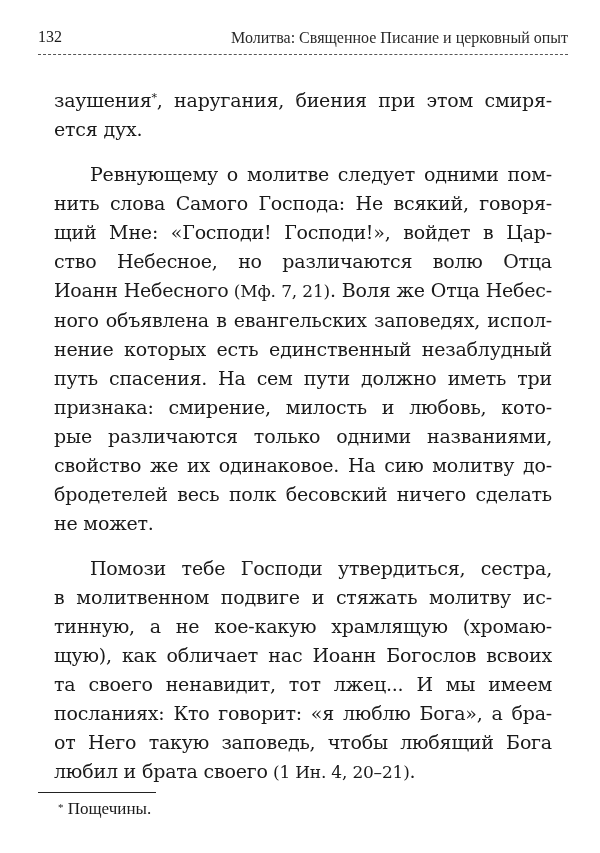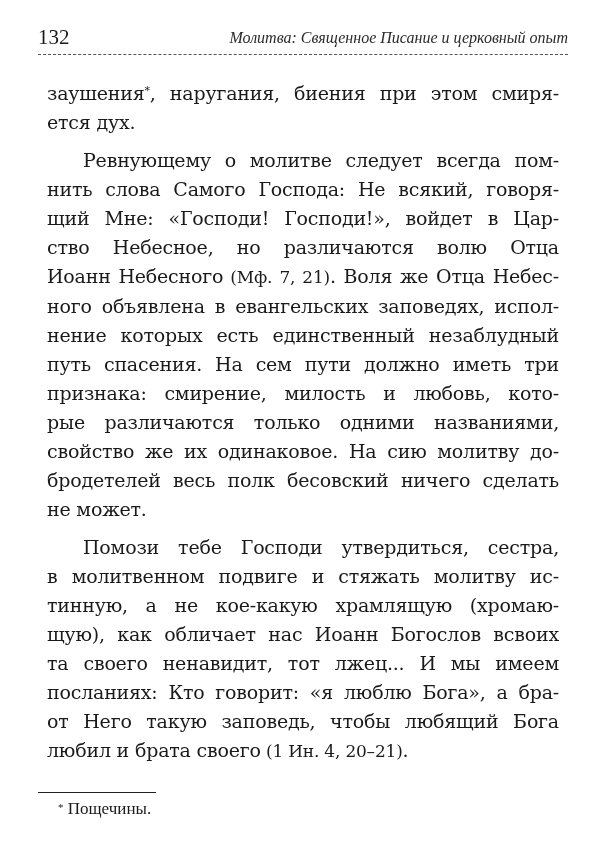--- a/index.html
+++ b/index.html
@@ -1,27 +1,27 @@
 <!DOCTYPE html>
 <html><head>
   <meta charset="utf-8">
   <style>
     html, body { margin: 0; padding: 0; background: #ffffff; }
     body { width: 600px; height: 853px; position: relative; overflow: hidden; color: #1a1a1a; }
     .page { position: absolute; left: 38px; top: 0; width: 530px; }
     .header { position: absolute; top: 24px; left: 0; width: 530px; height: 30px;
       font-family: "Liberation Serif", serif; }
-    .page-number { position: absolute; left: 0; top: 0; font-size: 21px; line-height: 26px; }
-    .running-title { position: absolute; right: 0; top: 3px; font-size: 16px; line-height: 22px; color: #2a2a2a; font-style: italic; }
+    .page-number { position: absolute; left: 0; top: 0; font-size: 16px; line-height: 26px; }
+    .running-title { position: absolute; right: 0; top: 3px; font-size: 16px; line-height: 22px; color: #2a2a2a; }
     .header-rule { position: absolute; left: 0; top: 30px; width: 530px; height: 0;
       border-top: 1px dashed #555; }
     .body-text { position: absolute; top: 70px; left: 0; width: 530px;
       font-family: "DejaVu Serif", serif; font-size: 19px; line-height: 29px;
       text-align: justify; letter-spacing: -0.2px; }
-    .body-text p { margin: 9px; }
+    .body-text p { margin: 16px; }
     .line { display: block; white-space: nowrap; text-align-last: justify; }
     .line.last { text-align-last: left; }
     .it { }
     .ref { font-size: 17px; }
     sup { font-size: 11px; vertical-align: top; position: relative; top: -3px; }
     .footnote-rule { position: absolute; left: 0; top: 792px; width: 118px; height: 0; border-top: 1px solid #222; }
     .footnote { position: absolute; left: 20px; top: 798px; font-family: "Liberation Serif", serif; font-size: 17px; line-height: 22px; }
     .footnote sup { font-size: 11px; top: -2px; }
   </style>
 </head>
@@ -33,21 +33,21 @@
     <span class="running-title">Молитва: Священное Писание и церковный опыт</span>
     <div class="header-rule"></div>
   </div>
 
   <div class="body-text" id="body-text">
       <p>
         <span class="line"><span>заушения</span><sup>*</sup><span>, наругания, биения при этом смиря-</span></span>
         <span class="line last"><span>ется дух.</span></span>
       </p>
       <p>
-        <span class="line" style="padding-left: 36px;"><span>Ревнующему о молитве следует всегда пом-</span></span>
+        <span class="line" style="padding-left: 36px;"><span>Ревнующему о молитве следует одними пом-</span></span>
         <span class="line"><span>нить слова Самого Господа: Не всякий, говоря-</span></span>
         <span class="line"><span>щий Мне: </span><span class="it">«Господи! Господи!», войдет в Цар-</span></span>
         <span class="line"><span class="it">ство Небесное, но различаются волю Отца</span></span>
         <span class="line"><span class="it">Иоанн Небесного</span><span class="ref"> (Мф. 7, 21)</span><span>. Воля же Отца Небес-</span></span>
         <span class="line"><span>ного объявлена в евангельских заповедях, испол-</span></span>
         <span class="line"><span>нение которых есть единственный незаблудный</span></span>
         <span class="line"><span>путь спасения. На сем пути должно иметь три</span></span>
         <span class="line"><span>признака: смирение, милость и любовь, кото-</span></span>
         <span class="line"><span>рые различаются только одними названиями,</span></span>
         <span class="line"><span>свойство же их одинаковое. На сию молитву до-</span></span>

